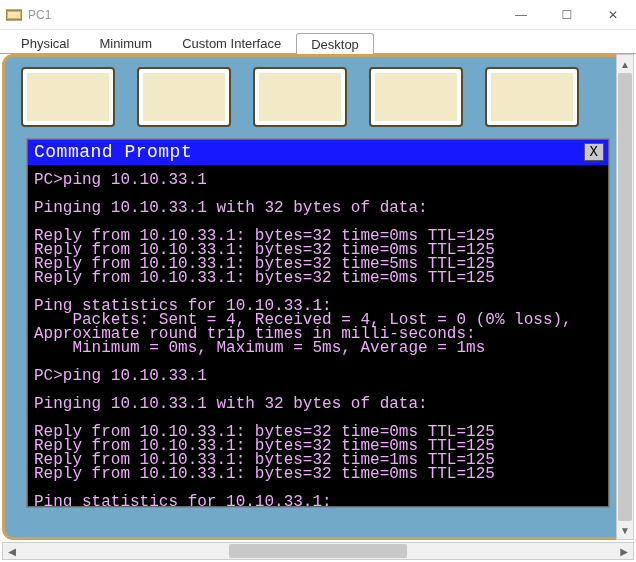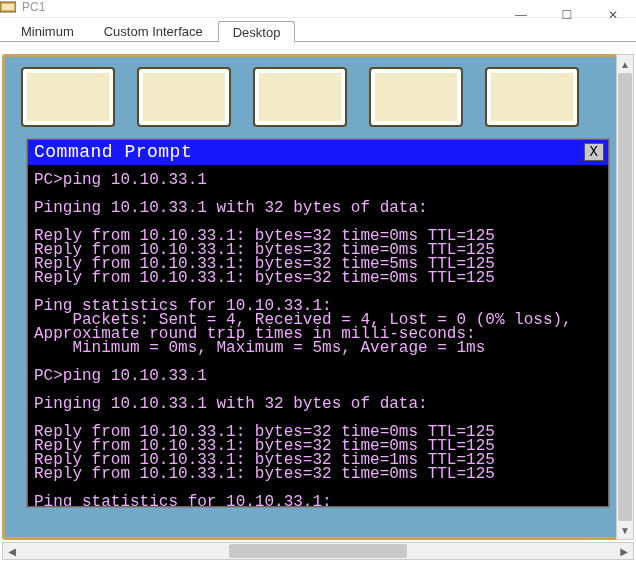--- a/index.html
+++ b/index.html
@@ -1,28 +1,28 @@
 <!DOCTYPE html>
 <html><head>
 <meta charset="utf-8">
 <style>
   * { box-sizing: border-box; margin: 0; padding: 0; }
   body { font-family: "Segoe UI", Tahoma, sans-serif; font-size: 12px; background: #fff; width: 636px; height: 562px; overflow: hidden; position: relative; }
 
-  .titlebar { height: 18px; background: #fff; display: flex; align-items: flex-start; padding-left: 0; border-bottom: 1px solid #e8e8e8; }
+  .titlebar { height: 30px; background: #fff; display: flex; align-items: center; padding-left: 6px; border-bottom: 1px solid #e8e8e8; }
   .titlebar .winicon { width: 16px; height: 14px; margin-right: 6px; }
   .titlebar .title { color: #999; font-size: 12px; flex: 1; }
   .winbtn { width: 46px; height: 30px; display: flex; align-items: center; justify-content: center; color: #666; font-family: Arial; }
   .winbtn.close { color: #555; }
 
   .tabbar { height: 24px; background: #fff; border-bottom: 1px solid #aaa; display: flex; padding-left: 6px; }
   .tab { padding: 3px 14px 0 14px; font-size: 13px; color: #333; border: 1px solid transparent; border-bottom: none; margin-top: 2px; }
   .tab.active { border-color: #aaa; background: #fff; border-radius: 3px 3px 0 0; position: relative; top: 1px; }
 
-  .desktop-area { position: absolute; top: 54px; left: 2px; right: 2px; bottom: 22px; background: #72a8c8; border: 3px solid #cfa25a; border-radius: 3px; overflow: hidden; }
+  .desktop-area { position: absolute; top: 54px; left: 2px; right: 2px; bottom: 22px; background: #72a8c8; border: 3px solid #cfa25a; border-radius: 11px; overflow: hidden; }
   .app-icons { display: flex; gap: 22px; padding: 10px 16px; }
   .app-ico { width: 94px; height: 60px; background: #f2eac6; border: 2px solid #5a4a2a; border-radius: 4px; box-shadow: inset 0 0 0 4px #fff; }
 
   .cmdwin { position: absolute; top: 82px; left: 22px; right: 22px; bottom: 30px; background: #000; border: 1px solid #666; box-shadow: 0 0 0 1px #888; display: flex; flex-direction: column; }
   .cmdtitle { background: #1818ff; color: #fff; font-family: "Courier New", monospace; font-size: 18px; padding: 2px 4px 3px 6px; display: flex; align-items: center; letter-spacing: 0.5px; }
   .cmdtitle .t { flex: 1; }
   .cmdclose { background: #c8c8c8; color: #000; width: 20px; height: 18px; font-family: "Courier New", monospace; font-size: 14px; display: flex; align-items: center; justify-content: center; border: 1px solid #555; }
   .term { flex: 1; background: #000; color: #f0abfc; font-family: Consolas, "Courier New", monospace; font-size: 16px; line-height: 14px; padding: 8px 6px 7px 6px; white-space: pre; overflow: hidden; }
 
   .hscroll { position: absolute; left: 2px; right: 2px; bottom: 2px; height: 18px; background: #f0f0f0; border: 1px solid #ccc; display: flex; }
@@ -43,20 +43,21 @@
     <rect x="0" y="2" width="16" height="10" fill="#d9b15a" stroke="#7a5a20"></rect>
     <rect x="2" y="4" width="12" height="6" fill="#f5e6b8"></rect>
   </svg>
   <span class="title">PC1</span>
   <div class="winbtn">—</div>
   <div class="winbtn">☐</div>
   <div class="winbtn close">✕</div>
 </div>
 
 <div class="tabbar">
+  <div class="tab">Physical</div>
   <div class="tab">Minimum</div>
   <div class="tab">Custom Interface</div>
   <div class="tab active">Desktop</div>
 </div>
 
 <div class="desktop-area">
   <div class="app-icons">
     <div class="app-ico"></div>
     <div class="app-ico"></div>
     <div class="app-ico"></div>

